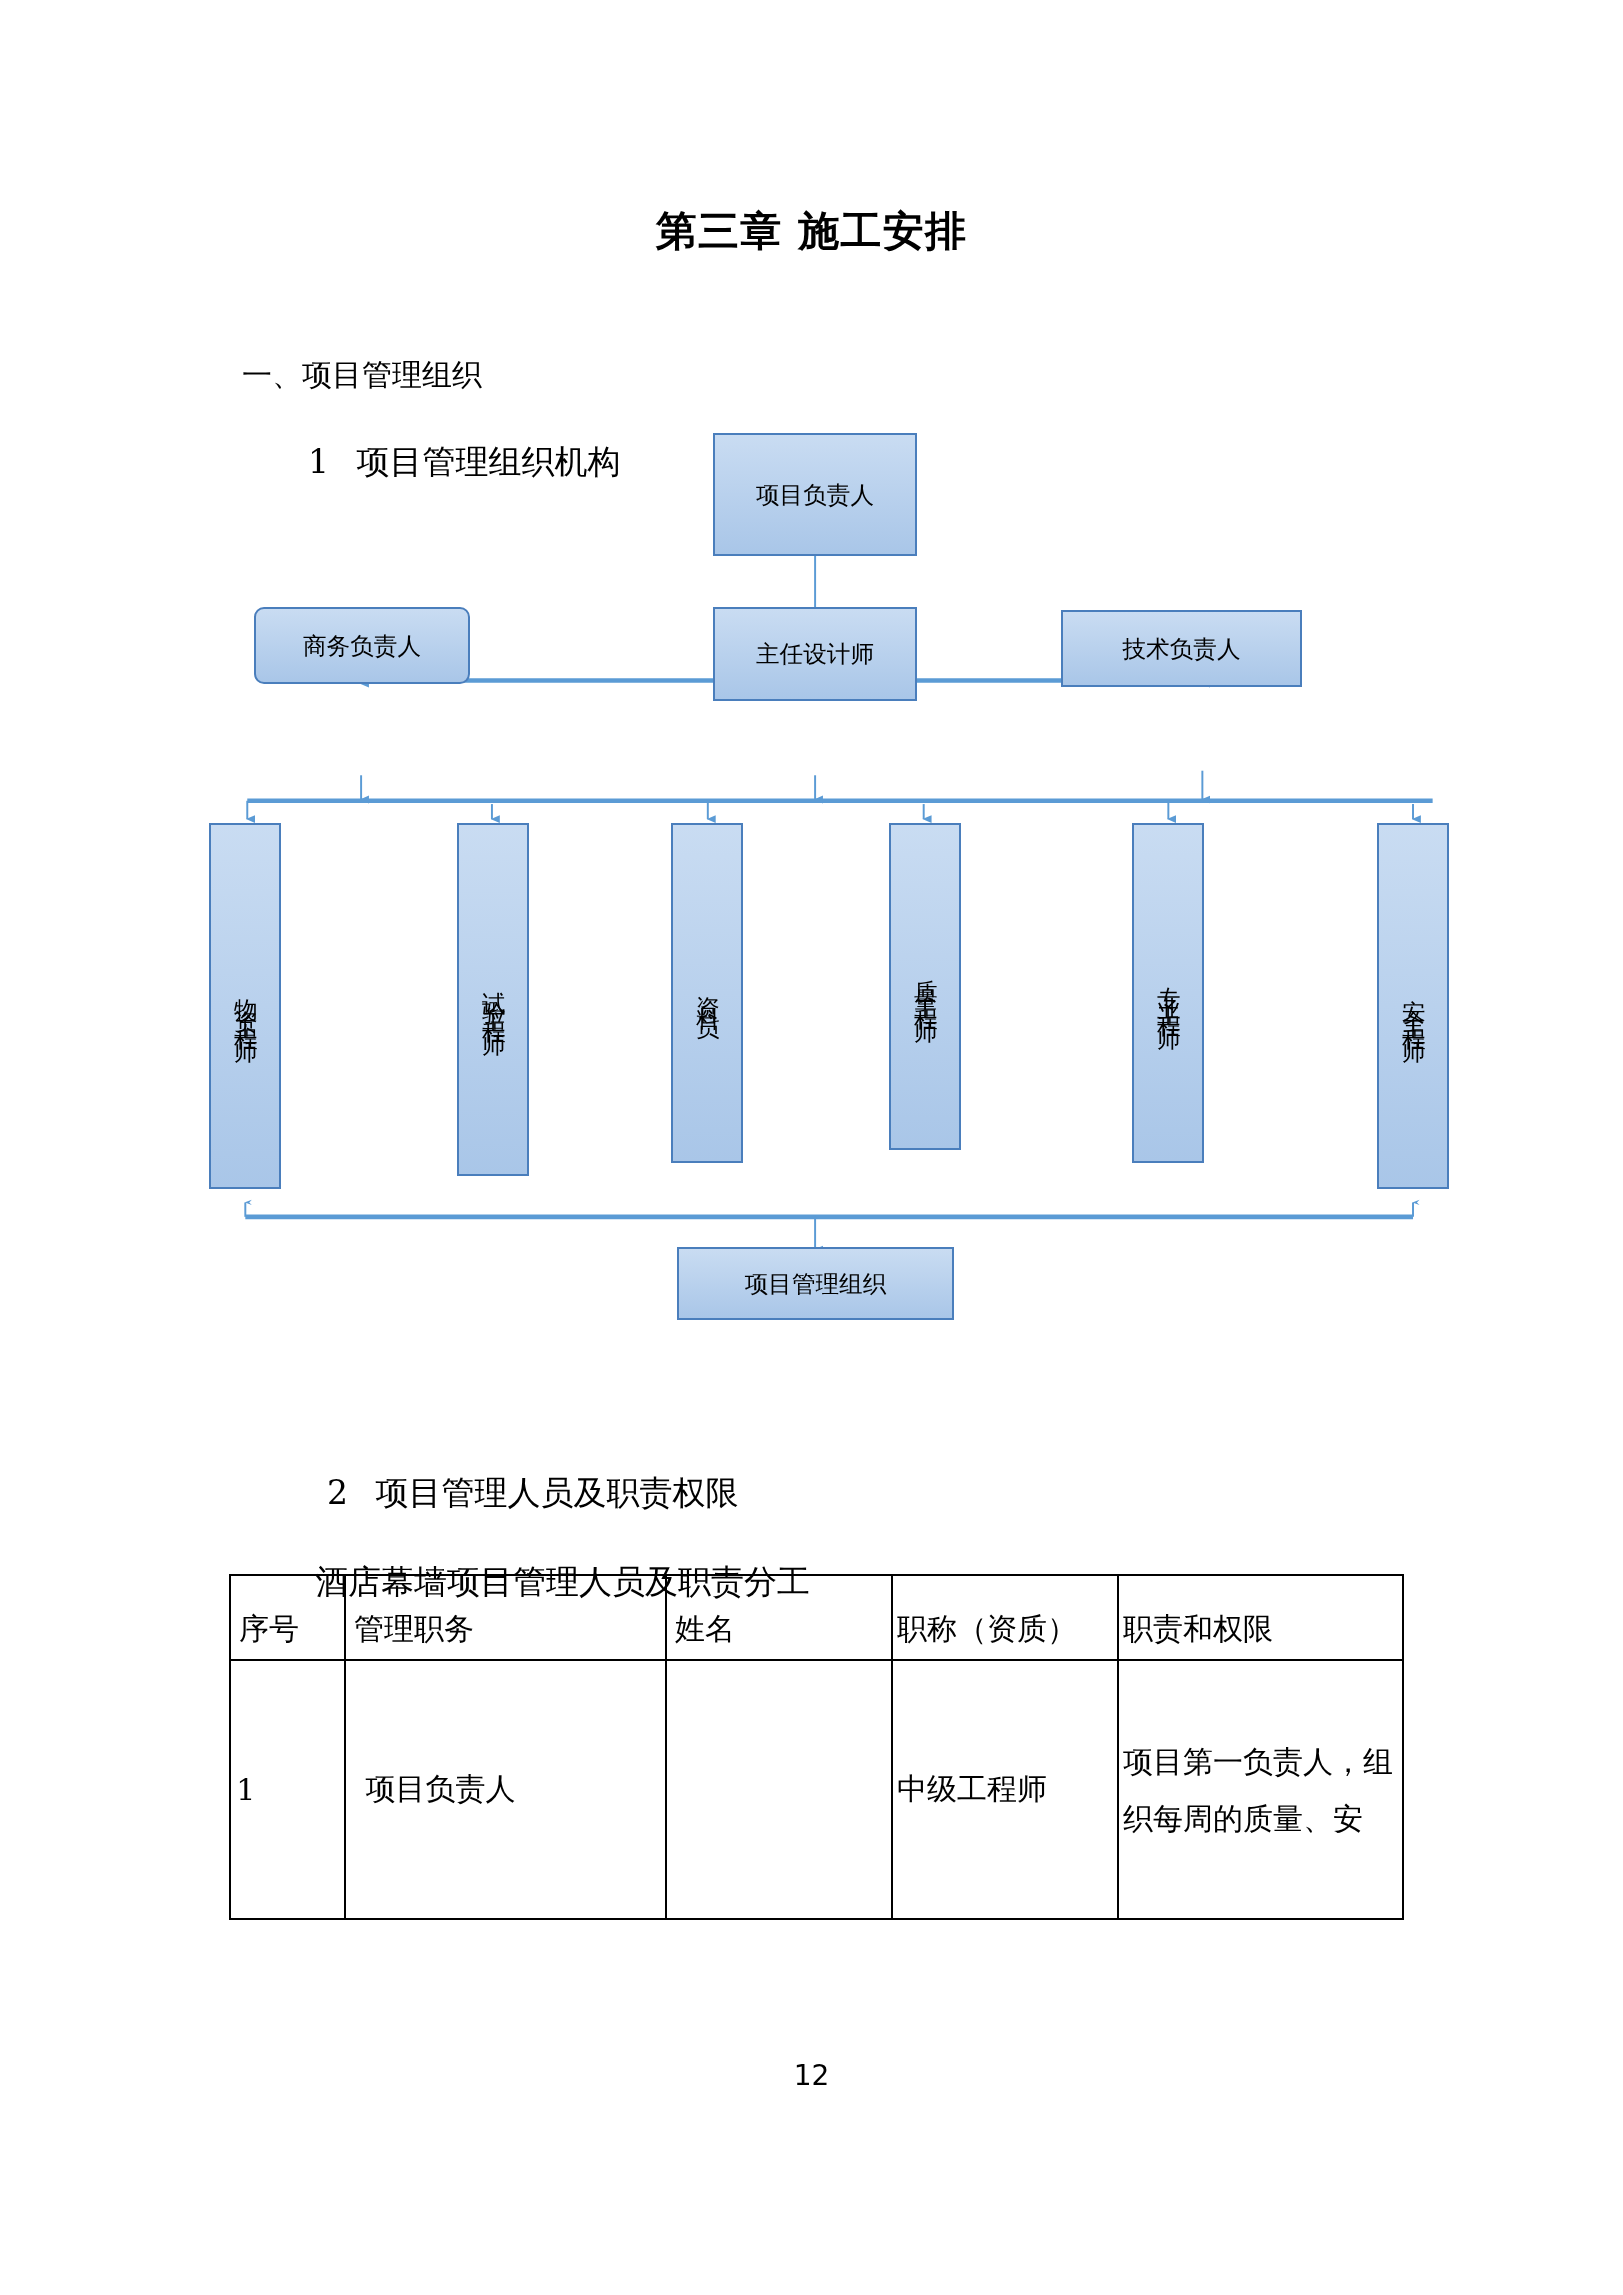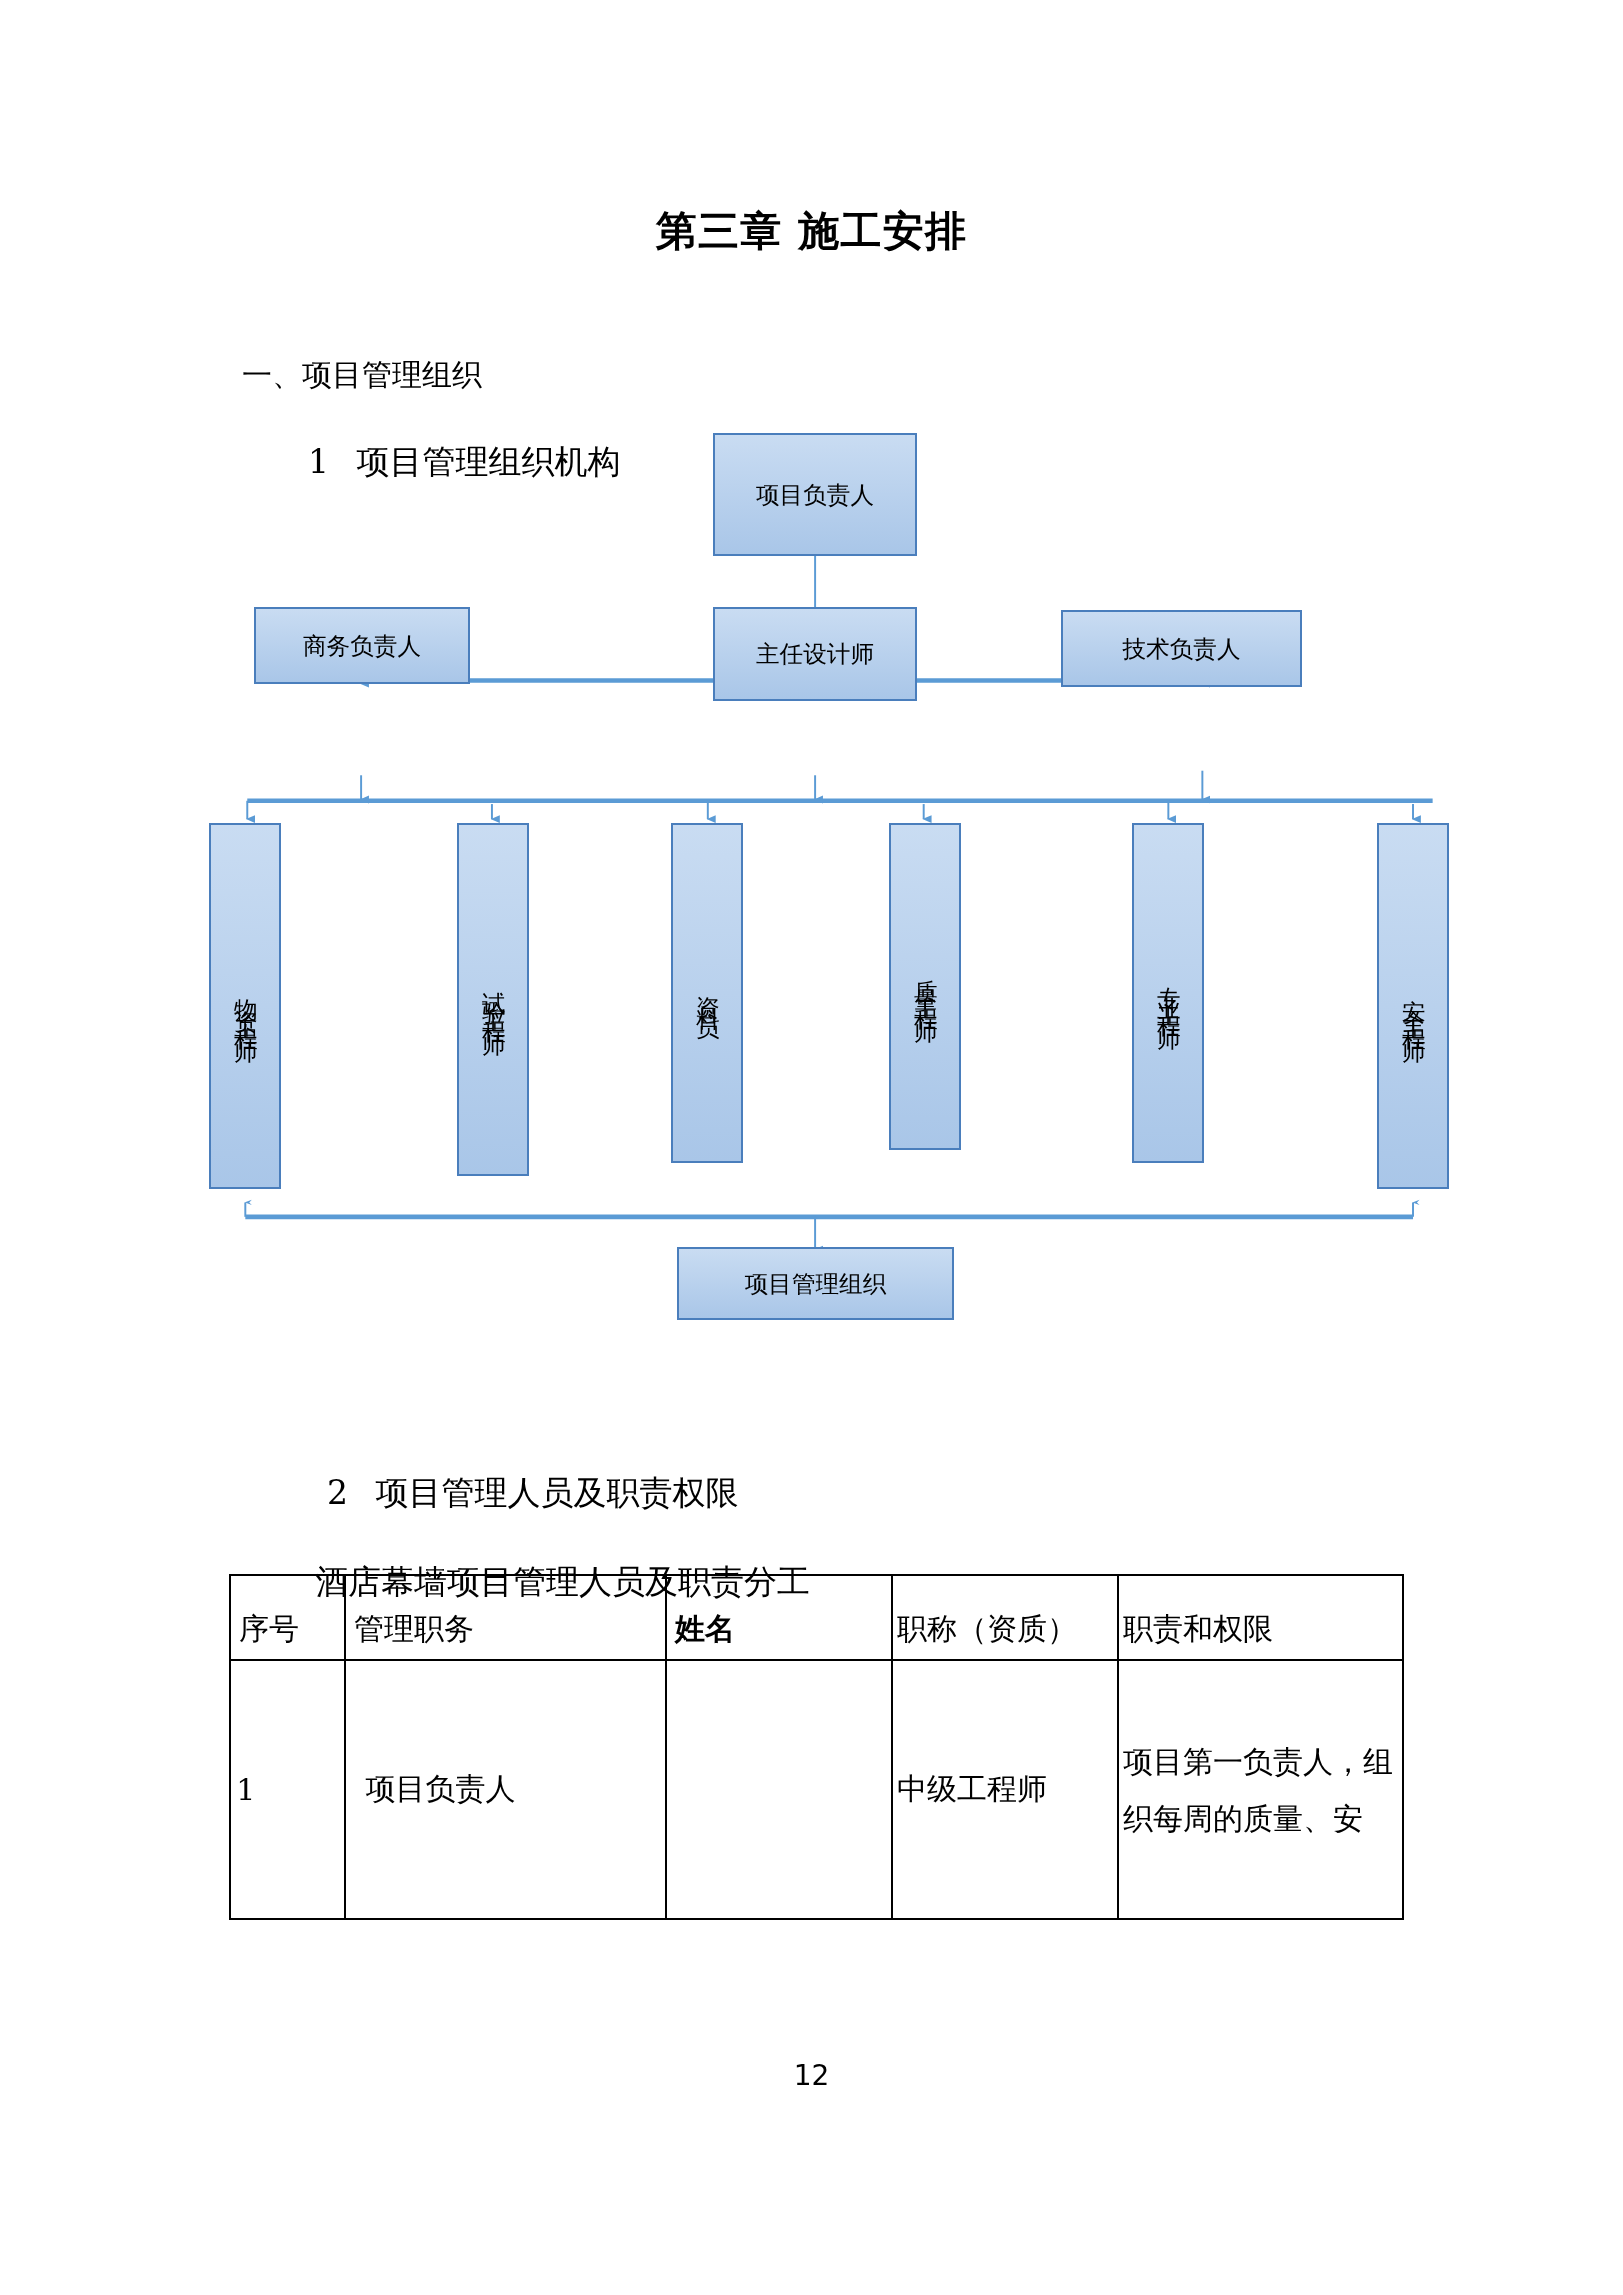--- a/index.html
+++ b/index.html
@@ -144,21 +144,21 @@
       <path d="M2160,1860 L2160,1838" stroke-width="3" marker-end="url(#arrUp)"></path>
       <path d="M375,1860 L2160,1860" stroke-width="7"></path>
       <path d="M1246,1860 L1246,1910" stroke-width="3" marker-end="url(#arrDown)"></path>
     </g>
   </svg>
 
   <div class="node h" style="left:713px; top:433px; width:204px; height:123px;">
     <span>项目负责人</span>
   </div>
 
-  <div class="node h" style="left:254px; top:607px; width:216px; height:77px;">
+  <div class="node h" style="left:254px; top:607px; width:216px; height:77px;border-radius:10px;">
     <span>商务负责人</span>
   </div>
   <div class="node h" style="left:713px; top:607px; width:204px; height:94px;">
     <span>主任设计师</span>
   </div>
   <div class="node h" style="left:1061px; top:610px; width:241px; height:77px;">
     <span>技术负责人</span>
   </div>
 
   <div class="node v" style="left:209px; top:823px; width:72px; height:366px;">
@@ -197,21 +197,21 @@
       <col style="width:115px">
         <col style="width:321px">
         <col style="width:226px">
       <col style="width:226px">
         <col style="width:285px">
     </colgroup>
     <thead>
       <tr style="height:85px;">
         <th style="border:2.6px solid #000; text-align:left; vertical-align:bottom; padding:0 0 9.2px 7.9px; font-weight:normal;">序号</th>
         <th style="border:2.6px solid #000; text-align:left; vertical-align:bottom; padding:0 0 9.2px 7.9px; font-weight:normal;">管理职务</th>
-        <th style="border:2.6px solid #000; text-align:left; vertical-align:bottom; padding:0 0 9.2px 7.9px; font-weight:bold;">姓名</th>
+        <th style="border:2.6px solid #000; text-align:left; vertical-align:bottom; padding:0 0 9.2px 7.9px; font-weight:normal;">姓名</th>
         <th style="border:2.6px solid #000; text-align:left; vertical-align:bottom; padding:0 0 9.2px 3.9px; font-weight:normal;">职称（资质）</th>
         <th style="border:2.6px solid #000; text-align:left; vertical-align:bottom; padding:0 0 9.2px 3.9px; font-weight:normal;">职责和权限</th>
       </tr>
     </thead>
     <tbody>
       <tr style="height:259px;">
         <td style="border:2.6px solid #000; vertical-align:middle; padding:0 0 0 5.2px;">1</td>
         <td style="border:2.6px solid #000; vertical-align:middle; padding:0 0 0 19.6px;">项目负责人</td>
         <td style="border:2.6px solid #000; vertical-align:middle; padding:0 0 0 13px;"></td>
         <td style="border:2.6px solid #000; vertical-align:middle; padding:0 0 0 3.9px;">中级工程师</td>

